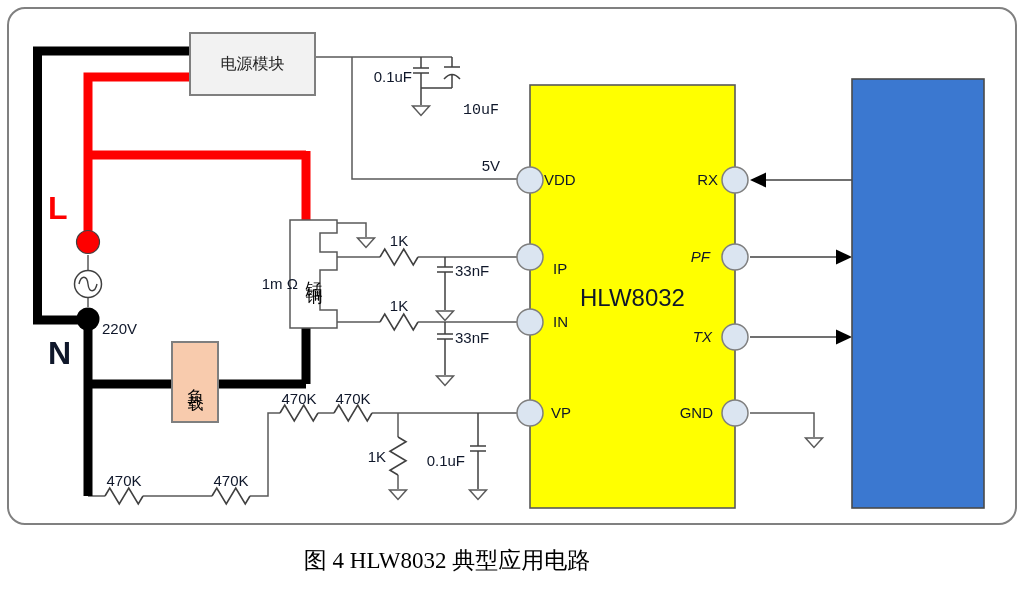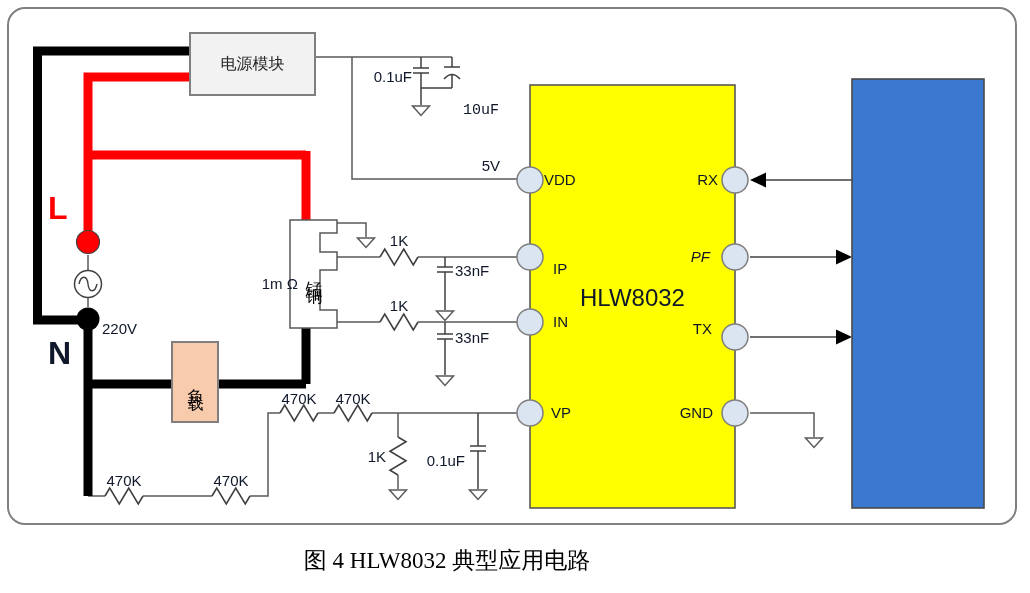--- a/index.html
+++ b/index.html
@@ -134,19 +134,19 @@
   <div class="lbl calign" style="left:331px;top:390px;width:44px;">470K</div>
   <div class="lbl ralign" style="left:350px;top:448px;width:36px;">1K</div>
   <div class="lbl ralign" style="left:405px;top:452px;width:60px;">0.1uF</div>
 
   <div class="lbl" style="left:544px;top:171px;">VDD</div>
   <div class="lbl" style="left:553px;top:260px;">IP</div>
   <div class="lbl" style="left:553px;top:313px;">IN</div>
   <div class="lbl" style="left:551px;top:404px;">VP</div>
   <div class="lbl ralign" style="left:680px;top:171px;width:38px;">RX</div>
   <div class="lbl ralign" style="left:672px;top:248px;width:38px;font-style:italic;">PF</div>
-  <div class="lbl ralign" style="left:676px;top:320px;width:36px;">TX</div>
+  <div class="lbl ralign" style="left:676px;top:328px;width:36px;font-style:italic;">TX</div>
   <div class="lbl ralign" style="left:663px;top:404px;width:50px;">GND</div>
 
   <div class="lbl chiplabel calign" style="left:530px;top:284px;width:205px;">HLW8032</div>
 
   <div class="caption">图 4 HLW8032 典型应用电路</div>
 </div>
 
 </body></html>

